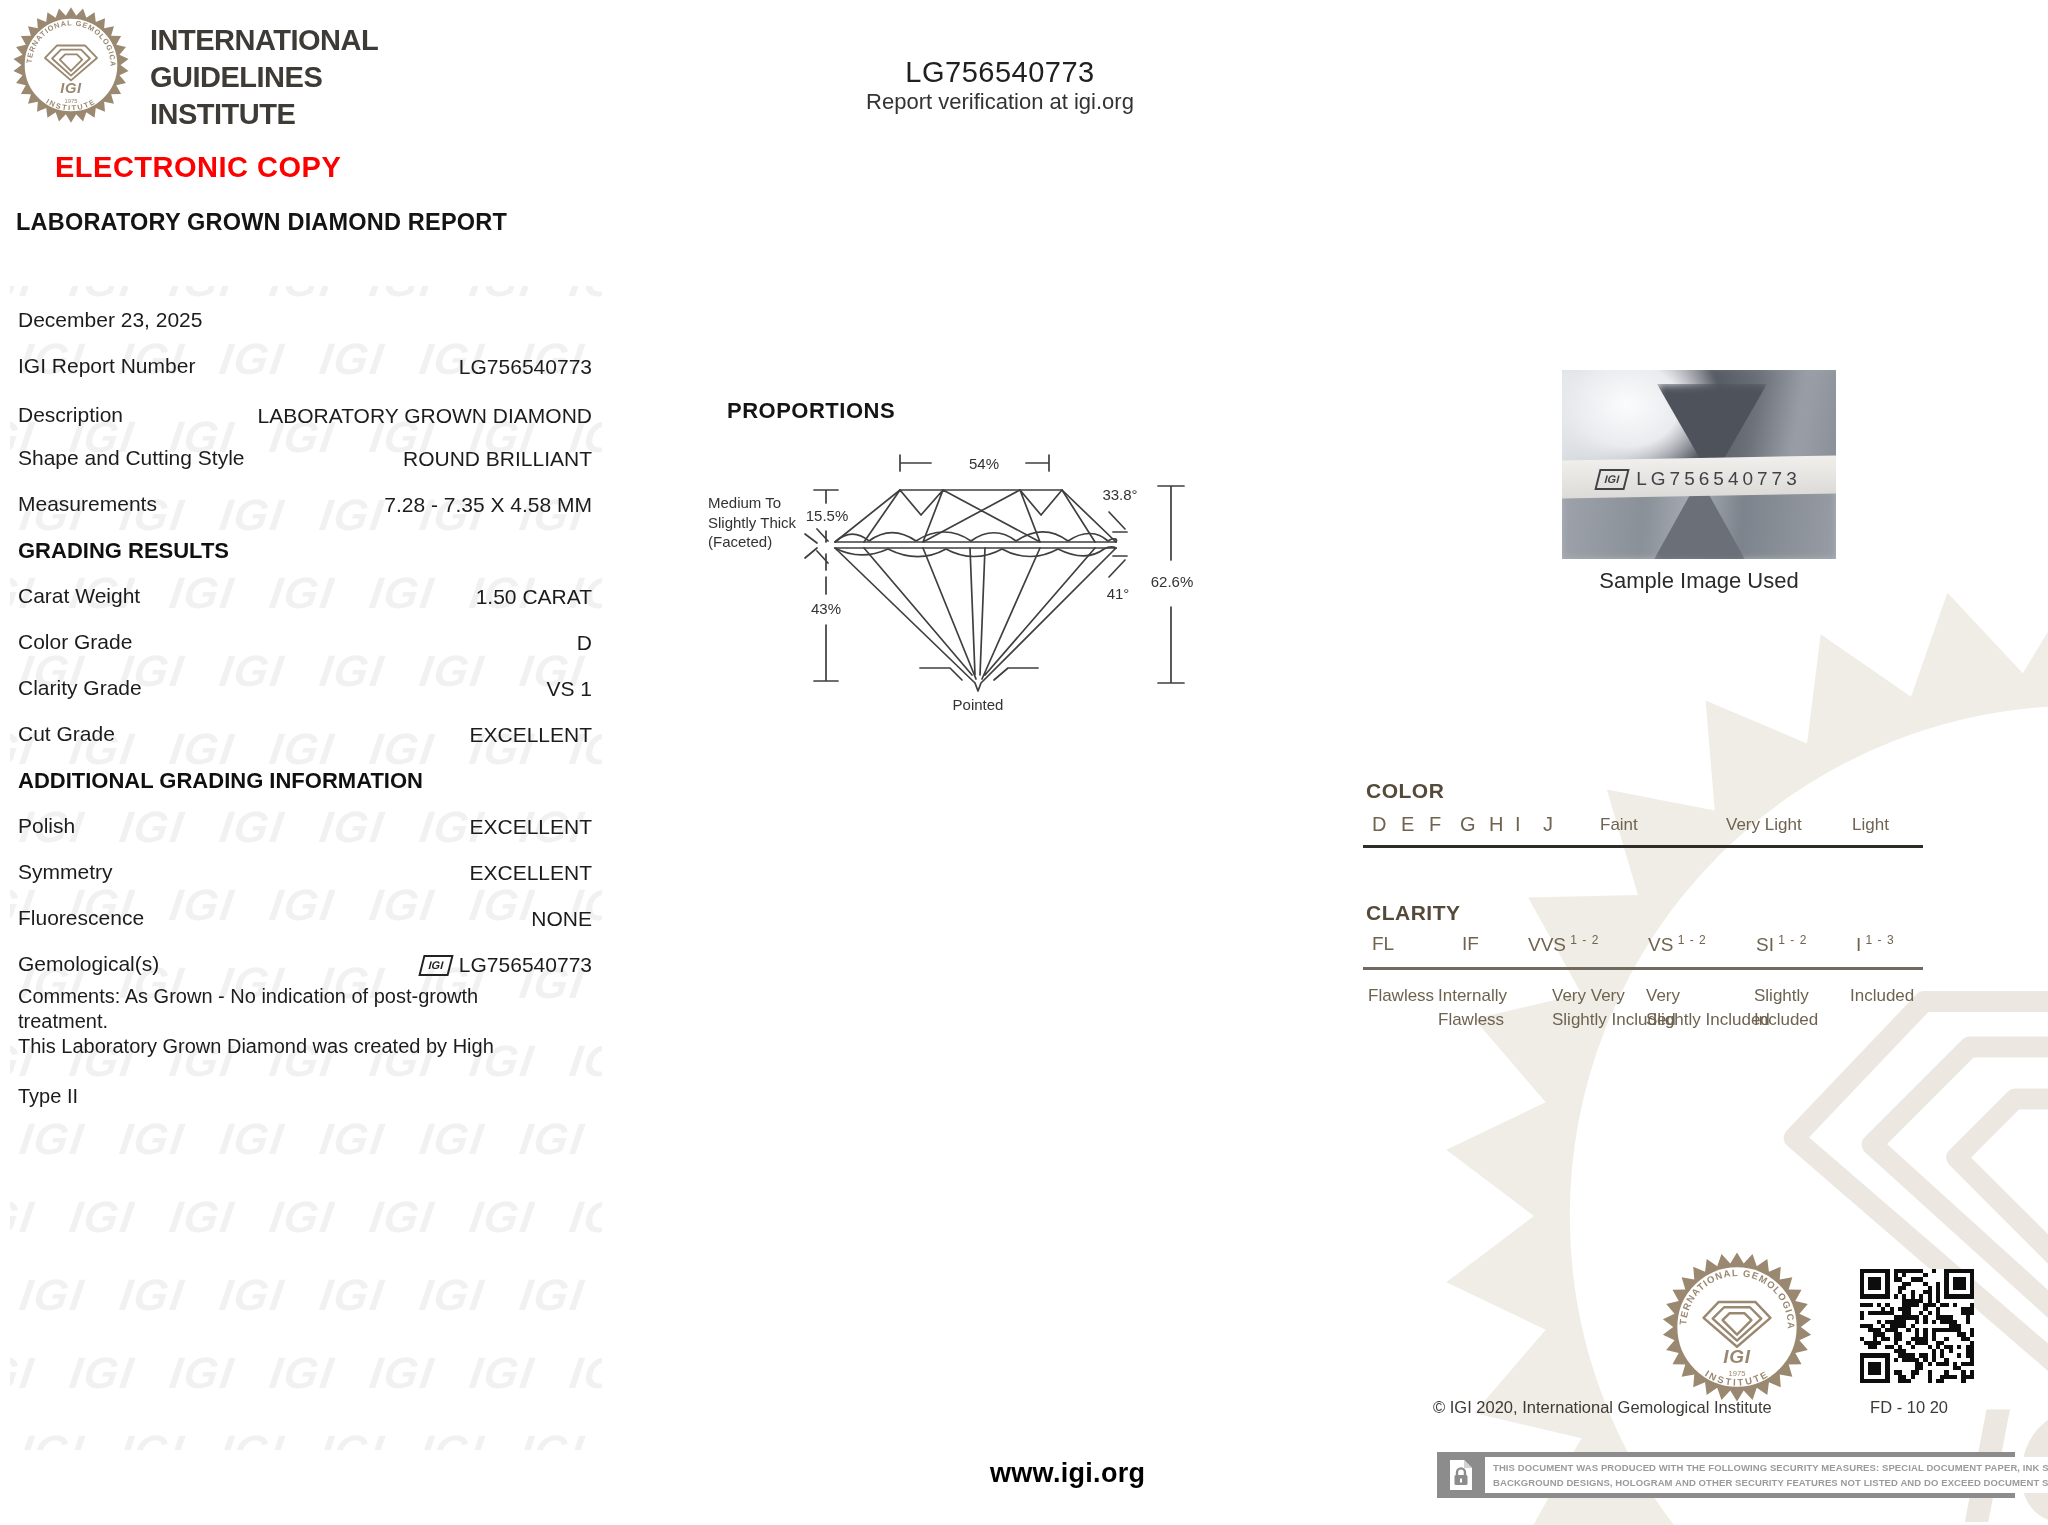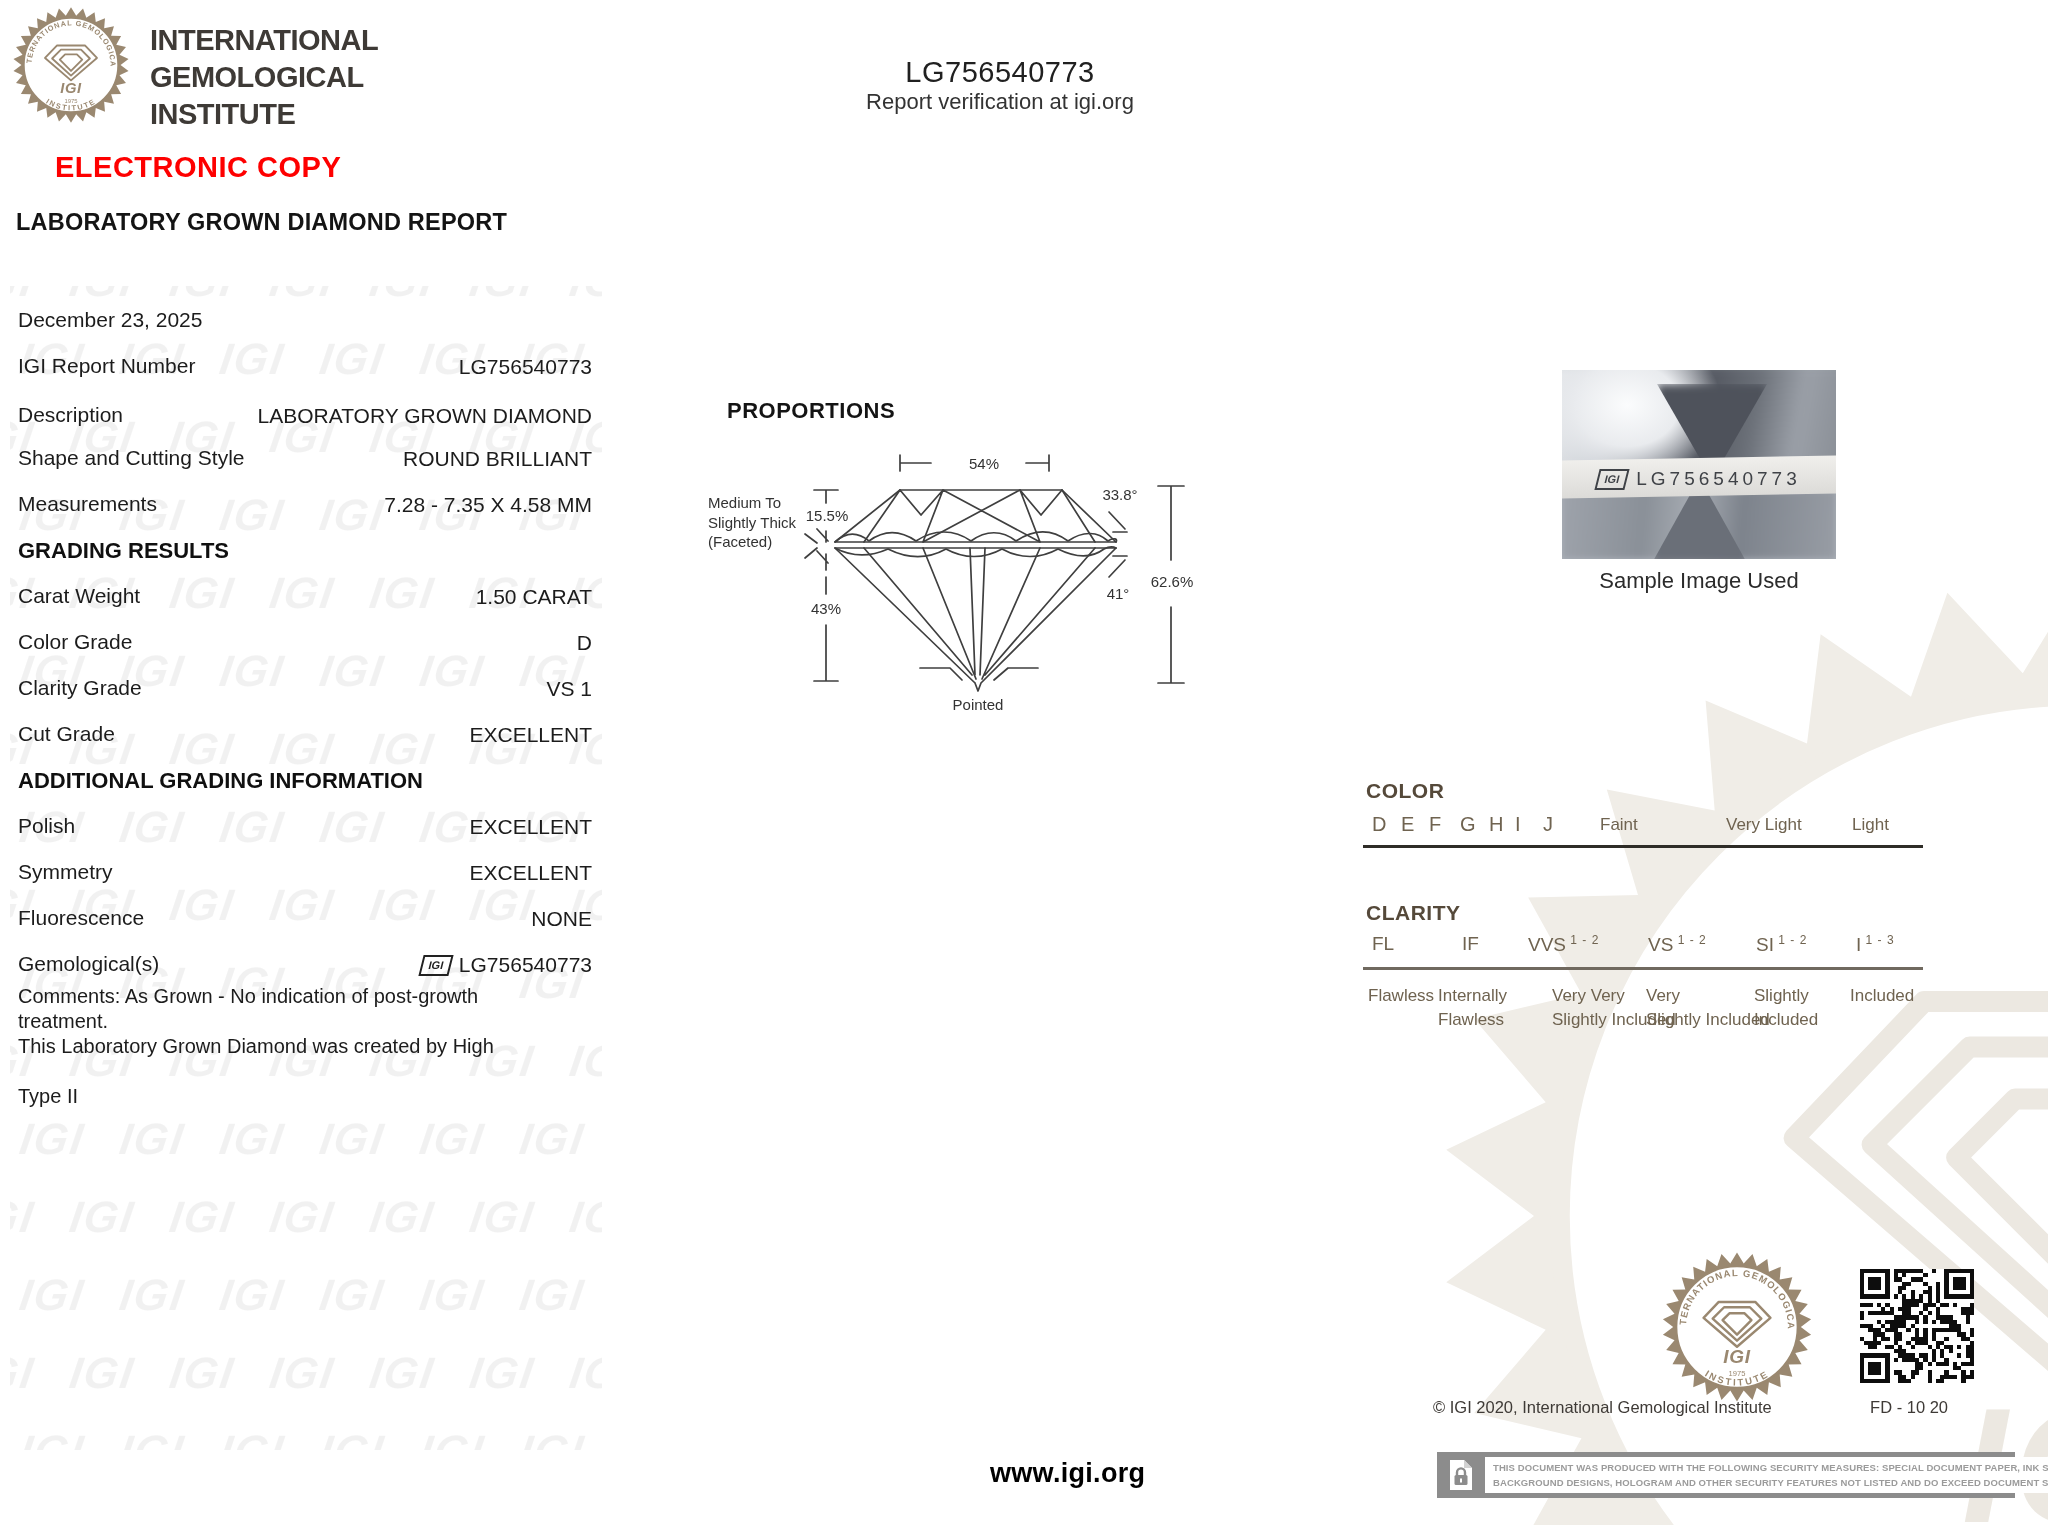--- a/index.html
+++ b/index.html
@@ -85,21 +85,21 @@
         <text font-size="12.5" font-weight="700" letter-spacing="1.5" fill="#9a8870" text-anchor="middle"><textPath href="#sl0t" startOffset="50%">INTERNATIONAL GEMOLOGICAL</textPath></text>
         <text font-size="12.5" font-weight="700" letter-spacing="3" fill="#9a8870" text-anchor="middle"><textPath href="#sl0b" startOffset="50%">INSTITUTE</textPath></text>
         <path d="M-44,-12 L-24,-33 L24,-33 L44,-12 L0,26 Z" fill="none" stroke="#9a8870" stroke-width="3.2" stroke-linejoin="round"></path>
         <path d="M-32,-11 L-17,-26 L17,-26 L32,-11 L0,18 Z" fill="none" stroke="#9a8870" stroke-width="3.2" stroke-linejoin="round"></path>
         <path d="M-19,-9 L-10,-18 L10,-18 L19,-9 L0,10 Z" fill="none" stroke="#9a8870" stroke-width="3.2" stroke-linejoin="round"></path>
         <text x="0" y="47" font-size="25" font-weight="700" font-style="italic" letter-spacing="1" fill="#9a8870" text-anchor="middle">IGI</text>
         <text x="0" y="64" font-size="10" fill="#9a8870" text-anchor="middle">1975</text>
       </svg></div>
   <div class="abs" style="left:150px;top:22px;z-index:2;">
     <div class="brand-line">INTERNATIONAL</div>
-    <div class="brand-line">GEMOLOGICAL</div>
+    <div class="brand-line">GUIDELINES</div>
     <div class="brand-line">INSTITUTE</div>
   </div>
   <div class="abs ecopy" style="left:55px;top:151px;z-index:2;">ELECTRONIC COPY</div>
   <div class="abs rpt-title" style="left:16px;top:209px;z-index:2;">LABORATORY GROWN DIAMOND REPORT</div>
 
   <div class="abs top-center" style="left:840px;top:56px;z-index:2;">
     <div class="top-num">LG756540773</div>
     <div class="top-ver">Report verification at igi.org</div>
   </div>
 

